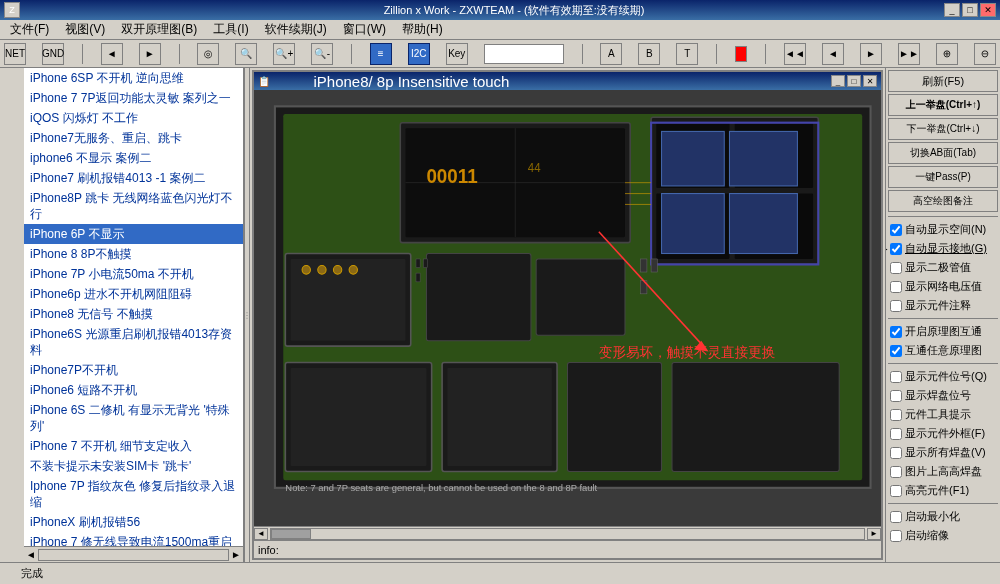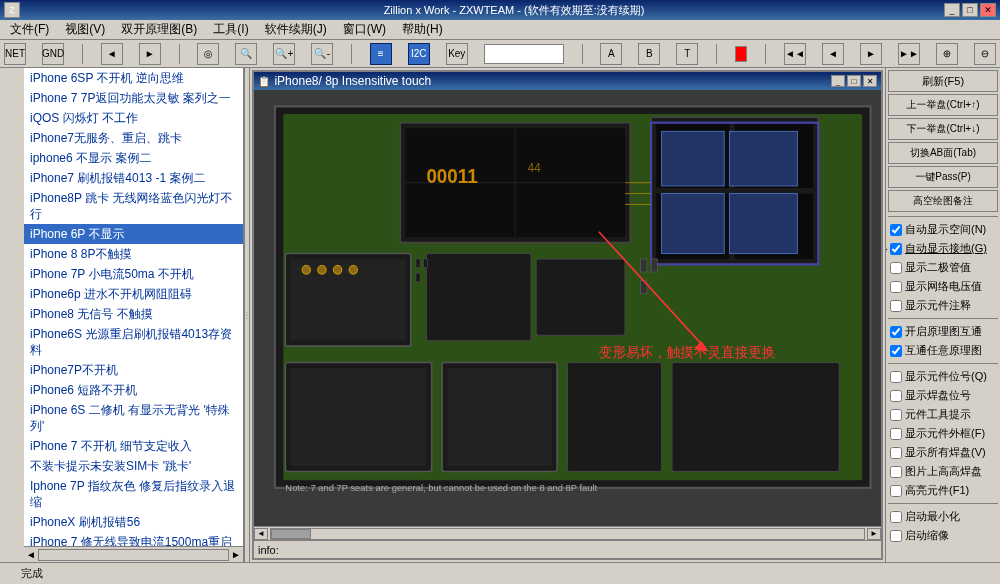--- a/index.html
+++ b/index.html
@@ -158,21 +158,21 @@
     .sub-title-bar {
       height: 18px;
       background: linear-gradient(to bottom, #0a246a, #3a6ea5);
       display: flex;
       align-items: center;
       padding: 0 4px;
       color: white;
       font-size: 11px;
       justify-content: space-between;
     }
-    .sub-title-text { font-size: 12px; }
+    .sub-title-text { font-size: 15px; margin-left: 39px; }
     .sub-btns { display: flex; gap: 2px; }
     .sub-btn {
       width: 14px; height: 12px;
       background: #d4d0c8;
       border: 1px solid #888;
       font-size: 8px;
       display: flex; align-items: center; justify-content: center;
       cursor: pointer;
       color: #000;
     }
@@ -477,21 +477,21 @@
       </div>
 
       <div class="sub-status">
         <span>info:</span>
       </div>
     </div>
   </div>
 
   <div class="right-panel">
     <div class="right-btn">刷新(F5)</div>
-    <div class="right-btn" style="font-size:10px;">上一举盘(Ctrl+↑)</div>
+    <div class="right-btn" style="font-size:10px;font-weight:bold;">上一举盘(Ctrl+↑)</div>
     <div class="right-btn" style="font-size:10px;">下一举盘(Ctrl+↓)</div>
     <div class="right-btn" style="font-size:10px;">切换AB面(Tab)</div>
     <div class="right-btn" style="font-size:10px;">一键Pass(P)</div>
     <div class="right-btn" style="font-size:10px;">高空绘图备注</div>
 
     <div class="right-section-sep"></div>
 
     <label class="checkbox-row">
       <input type="checkbox" checked="" style="">
       <span>自动显示空间(N)</span>

